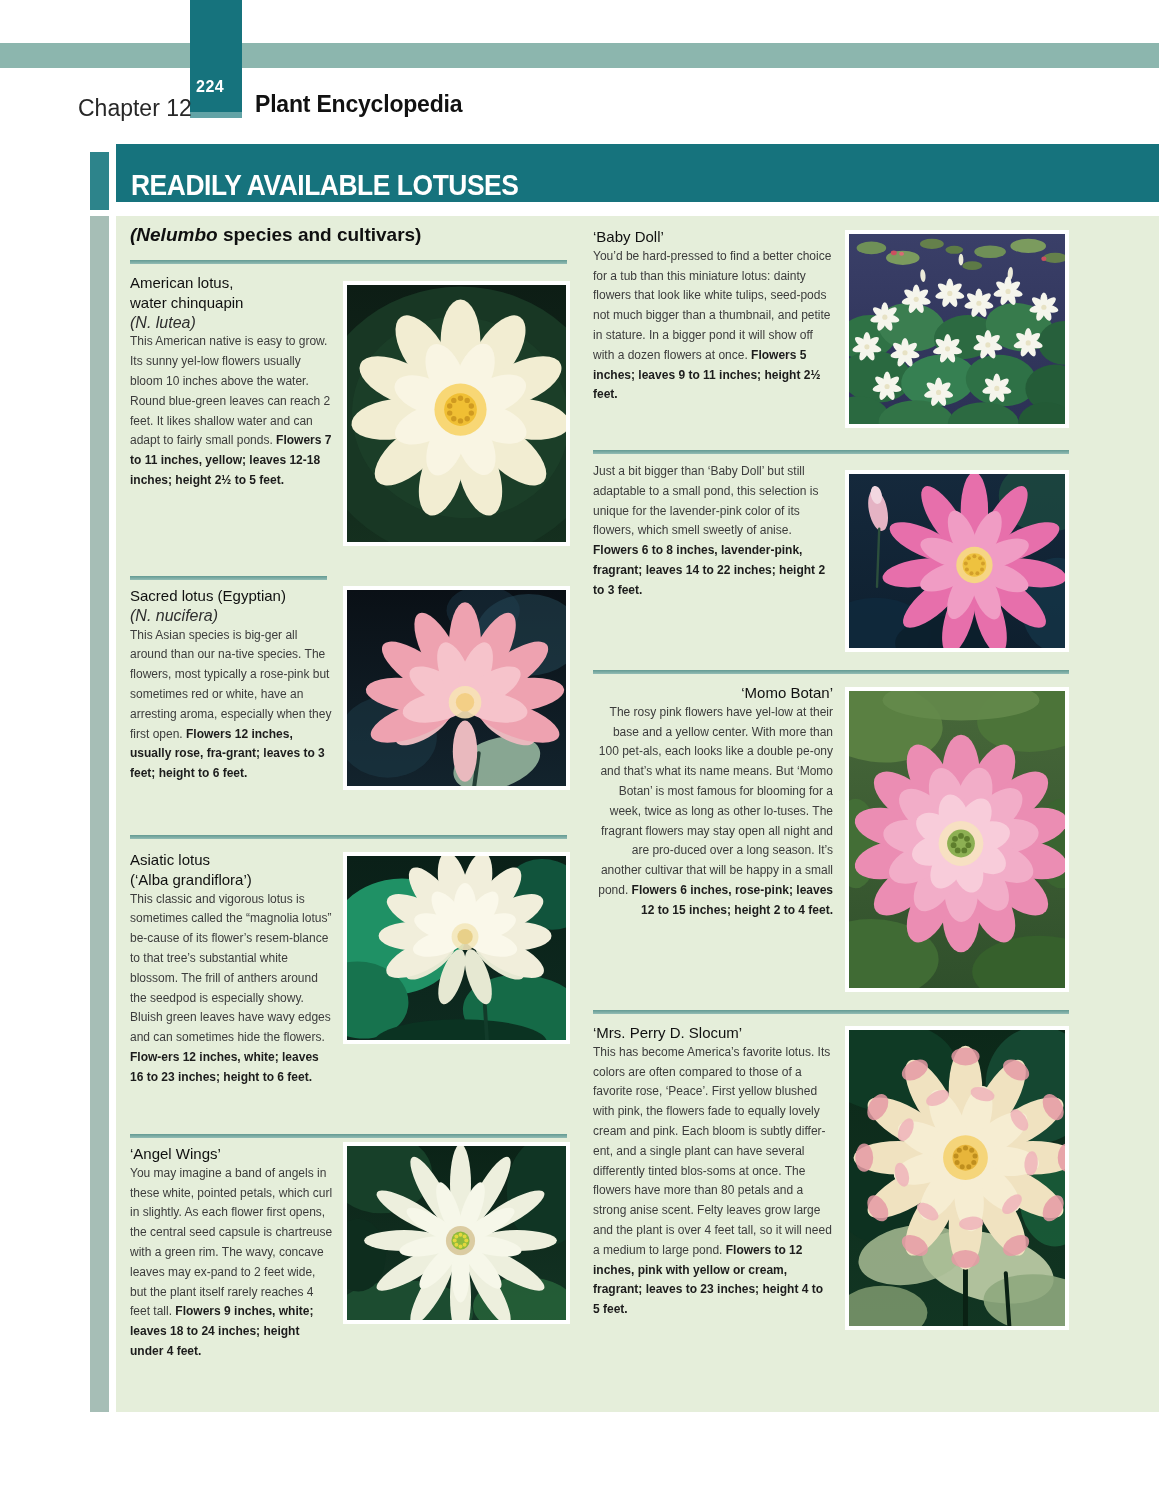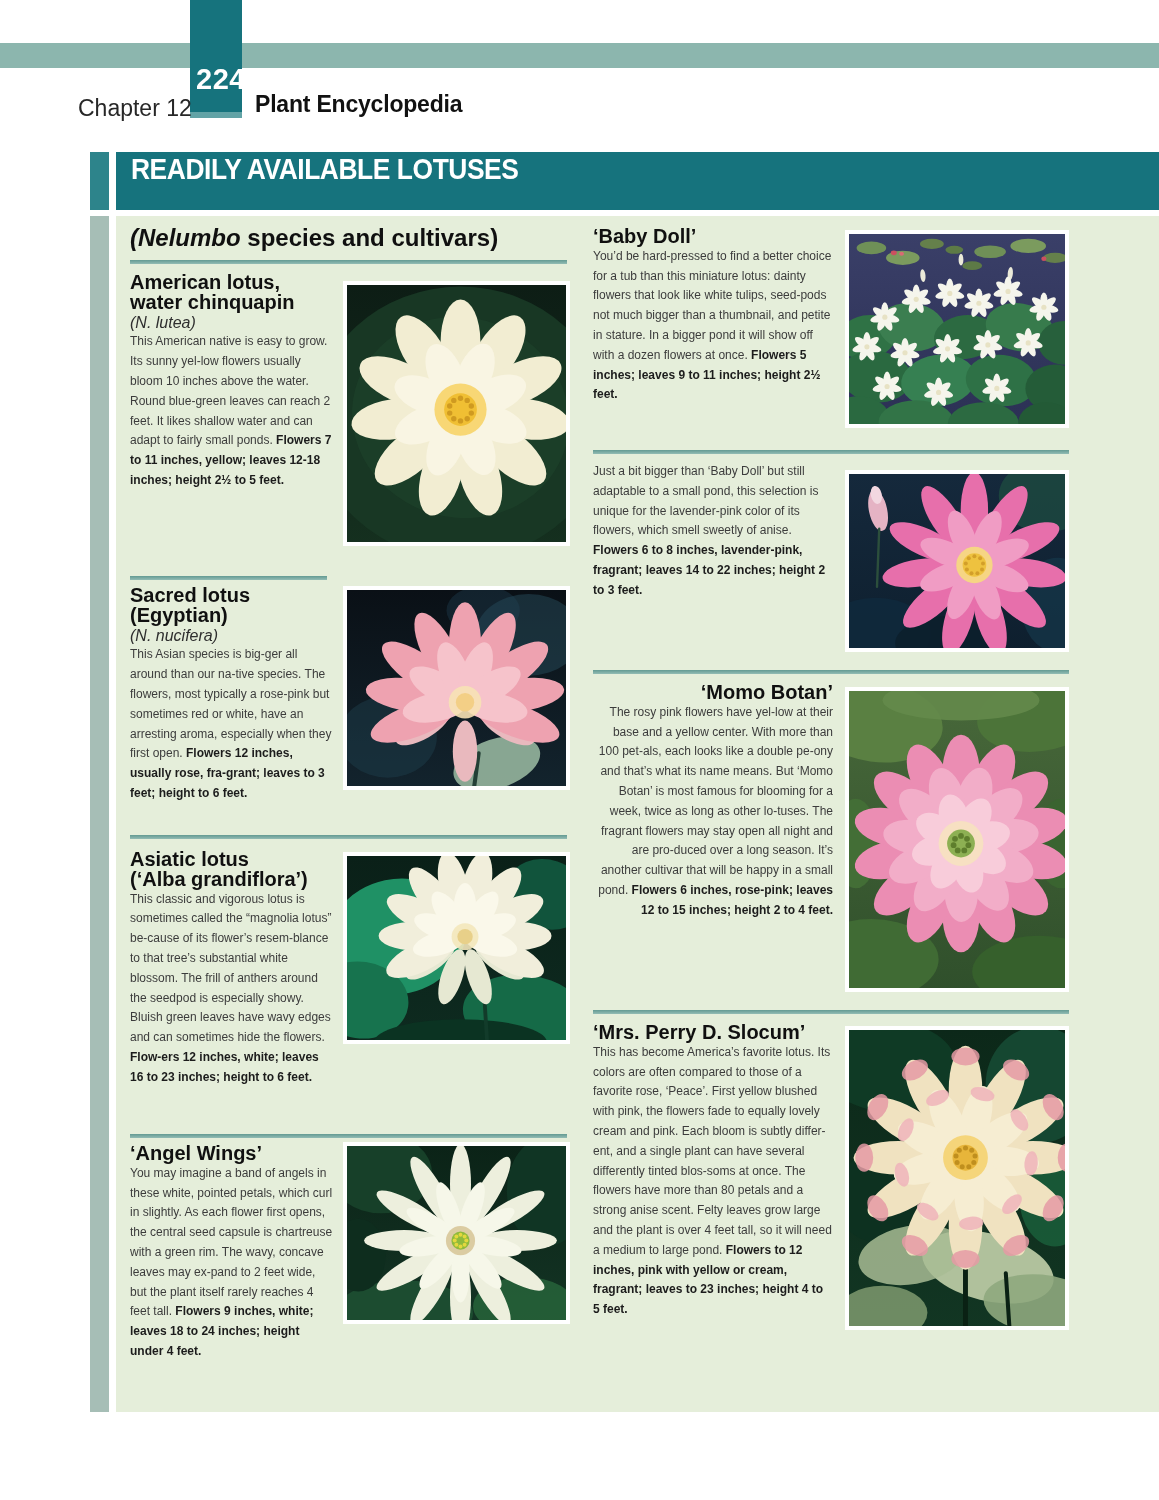--- a/index.html
+++ b/index.html
@@ -8,36 +8,36 @@
   }
   *{box-sizing:border-box;}
   html,body{margin:0;padding:0;}
   body{width:1159px;height:1500px;position:relative;background:#ffffff;
        font-family:"Liberation Sans","DejaVu Sans",sans-serif;overflow:hidden;}
   .abs{position:absolute;}
   
   .band{left:0;top:43px;width:1159px;height:25px;background:var(--band);}
   .tab{left:190px;top:0;width:52px;height:112px;background:var(--teal);}
   .tab-foot{left:190px;top:112px;width:52px;height:6px;background:#62a3a6;}
-  .page-num{position:absolute;left:6px;bottom:16px;color:#fff;font-weight:bold;font-size:29px;letter-spacing:0.5px;}
+  .page-num{position:absolute;left:6px;bottom:16px;color:#fff;font-weight:bold;font-size:16px;letter-spacing:0.5px;}
   .chapter{left:78px;top:95px;font-size:23px;color:#272727;}
   .book-title{left:255px;top:91px;font-size:23px;font-weight:bold;color:#111;letter-spacing:-0.2px;}
   
   .banner-strip{left:90px;top:152px;width:19px;height:58px;background:var(--strip-dark);}
-  .banner{left:116px;top:152px;width:1043px;height:58px;background:var(--teal);display:flex;align-items:flex-start;}
+  .banner{left:116px;top:144px;width:1043px;height:58px;background:var(--teal);display:flex;align-items:flex-end;}
   .banner h1{margin:0;padding-left:17px;color:#fff;font-size:30px;font-weight:bold;letter-spacing:-0.5px;
              transform:scaleX(0.88);transform-origin:left center;white-space:nowrap;}
   
   .side-strip{left:90px;top:216px;width:19px;height:1196px;background:var(--strip);}
   .content{left:116px;top:216px;width:1043px;height:1196px;background:var(--panel-bg);}
-  .col-heading{position:absolute;font-size:24px;font-weight:bold;color:var(--heading-text);margin:0;}
+  .col-heading{position:absolute;font-size:19px;font-weight:bold;color:var(--heading-text);margin:0;}
   .col-heading em{font-style:italic;}
   .rule{position:absolute;height:4px;background:linear-gradient(180deg,#639a92,#93bcb4);}
   .entry{position:absolute;}
-  .etitle{margin:0;font-size:20px;line-height:19.8px;font-weight:bold;color:var(--heading-text);}
+  .etitle{margin:0;font-size:15px;line-height:19.8px;font-weight:normal;color:var(--heading-text);}
   .etitle span{display:block;}
   .etitle span:empty{display:none;}
   .species{font-style:italic;font-size:16px;line-height:19.8px;color:#2e2e2e;}
   .species:empty{display:none;}
   p.body{margin:0;font-size:12px;line-height:19.8px;color:var(--text);}
   p.body b{color:#1c1c1c;}
   .photo{float:right;border:4px solid #ffffff;margin:0 0 10px 10px;background:#10281c;overflow:hidden;}
   .photo svg{display:block;}
 </style>
 </head>

